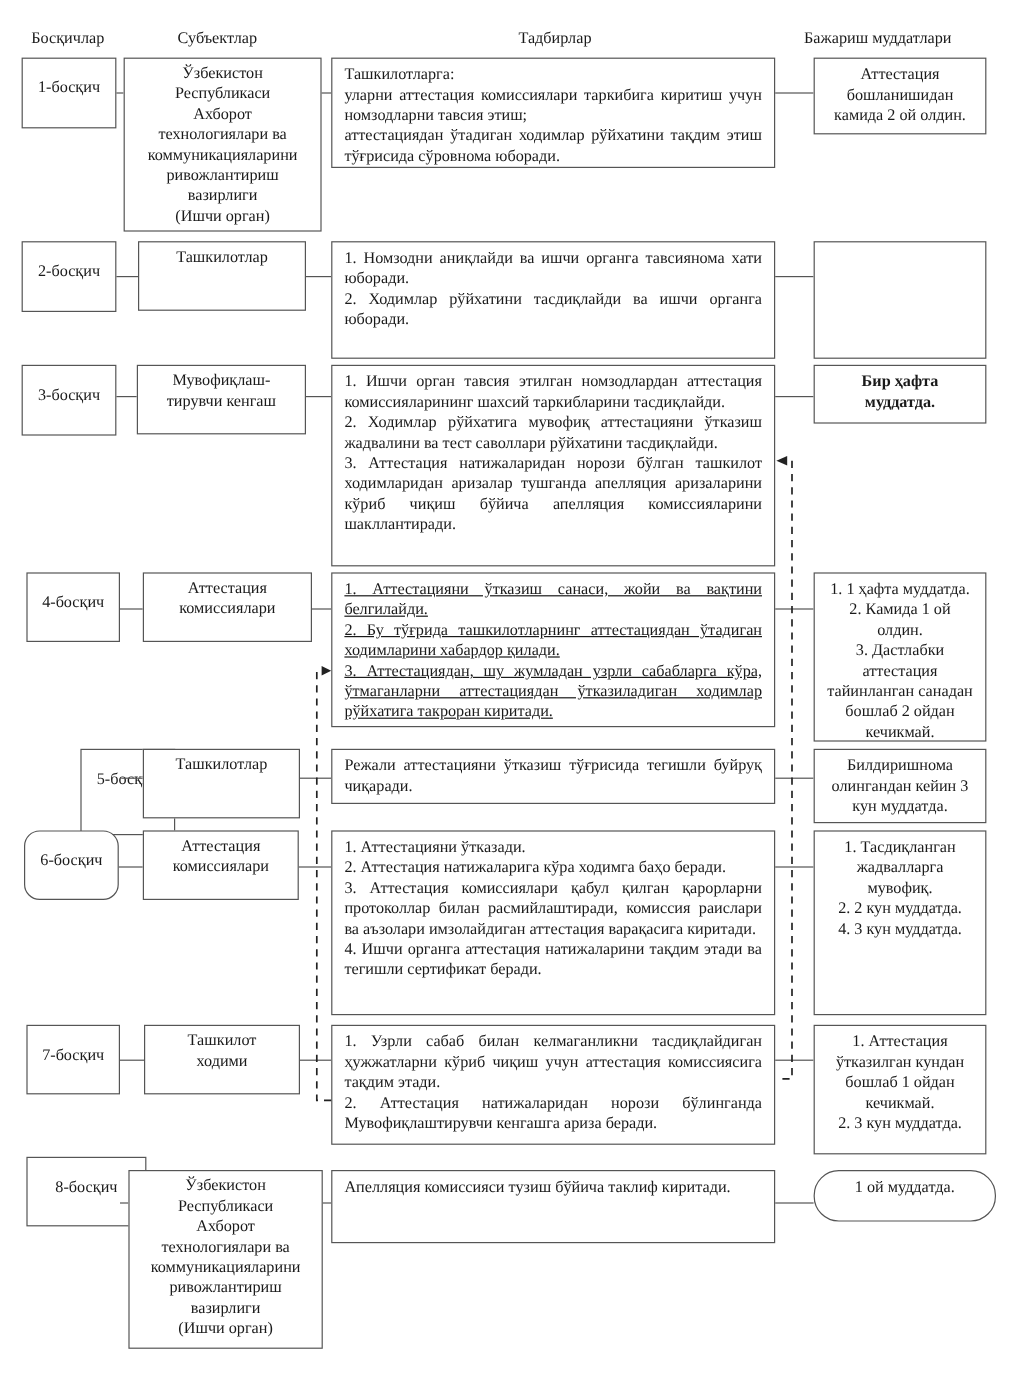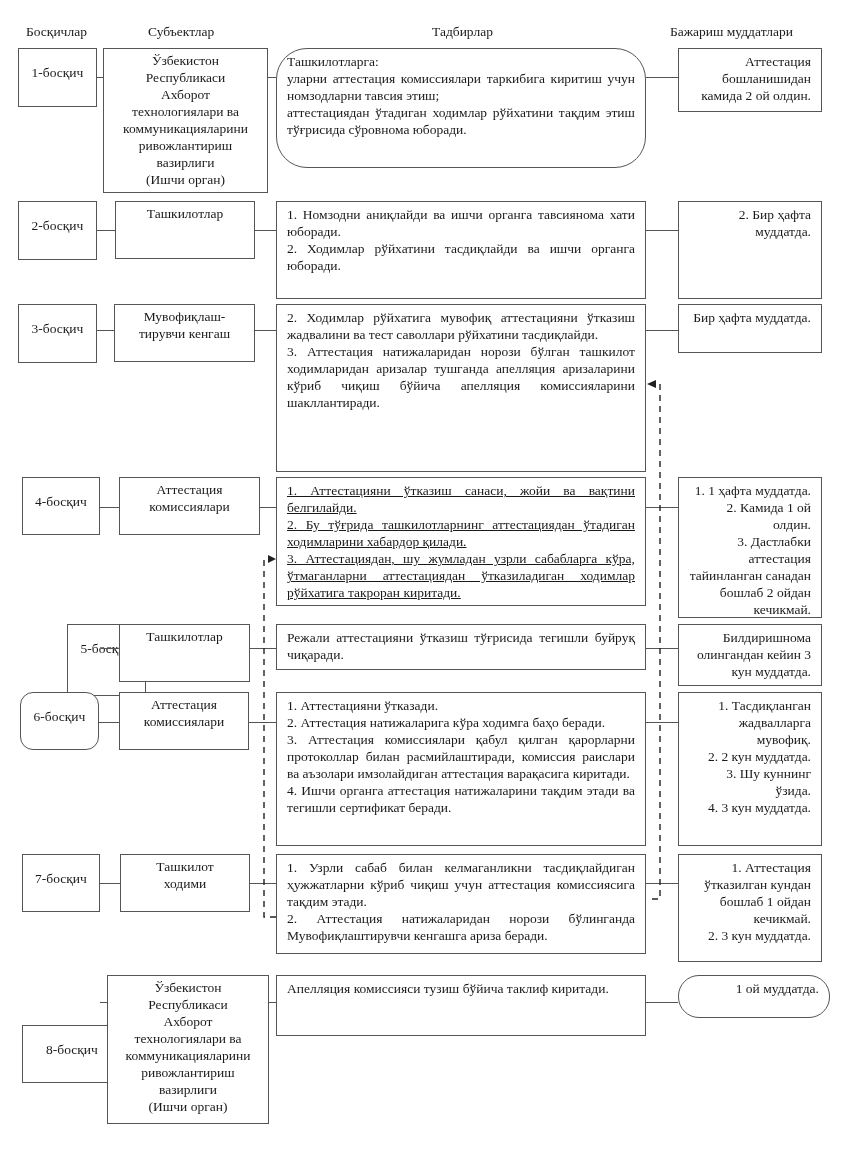--- a/index.html
+++ b/index.html
@@ -5,21 +5,21 @@
   html, body { margin: 0; padding: 0; background: #ffffff; }
   body { width: 844px; height: 1156px; position: relative; overflow: hidden;
          font-family: "Liberation Serif", "DejaVu Serif", serif; color: #1a1a1a; }
   .hdr { position: absolute; top: 24px; font-size: 13.5px; white-space: nowrap; }
   .box { position: absolute; border: 1px solid #555; background: #fff; box-sizing: border-box;
          font-size: 13.5px; line-height: 17px; }
   .stage { padding: 15px 4px; text-align: center; }
   .subject { padding: 3px 4px; text-align: center; }
   .action { padding: 4px 10px; text-align: justify; }
   .action .ln { display: block; }
-  .term { padding: 4px 10px; text-align: right; }
+  .term { padding: 4px 10px; text-align: center; }
   .term .ln { display: block; }
   .hline { position: absolute; height: 1px; background: #555; }
   svg.overlay { position: absolute; left: 0; top: 0; pointer-events: none; }
 </style>
 </head>
 <body>
 
 <div class="hdr" style="left:26px;">Босқичлар</div>
 <div class="hdr" style="left:148px;">Субъектлар</div>
 <div class="hdr" style="left:432px;">Тадбирлар</div>
@@ -31,21 +31,21 @@
   <span class="ln" style="display:block">Ўзбекистон</span>
   <span class="ln" style="display:block">Республикаси</span>
   <span class="ln" style="display:block">Ахборот</span>
   <span class="ln" style="display:block">технологиялари ва</span>
   <span class="ln" style="display:block">коммуникацияларини</span>
   <span class="ln" style="display:block">ривожлантириш</span>
   <span class="ln" style="display:block">вазирлиги</span>
   <span class="ln" style="display:block">(Ишчи орган)</span>
 </div>
 <div class="hline" style="left:268px;top:77px;width:8px;"></div>
-<div class="box action" style="left:276px;top:48px;width:370px;height:120px;border-radius:31px;">
+<div class="box action" style="left:276px;top:48px;width:370px;height:92px;">
   <span class="ln">Ташкилотларга:</span>
   <span class="ln"> уларни аттестация комиссиялари таркибига киритиш учун номзодларни тавсия этиш;</span>
   <span class="ln"> аттестациядан ўтадиган ходимлар рўйхатини тақдим этиш тўғрисида сўровнома юборади.</span>
 </div>
 <div class="hline" style="left:646px;top:77px;width:32px;"></div>
 <div class="box term" style="left:678px;top:48px;width:144px;height:64px;">
   <span class="ln">Аттестация бошланишидан камида 2 ой олдин.</span>
 </div>
 
 <div class="box stage" style="left:18px;top:201px;width:79px;height:59px;"><span>2-босқич</span></div>
@@ -53,36 +53,36 @@
 <div class="box subject" style="left:115px;top:201px;width:140px;height:58px;">
   <span class="ln" style="display:block">Ташкилотлар</span>
 </div>
 <div class="hline" style="left:255px;top:230px;width:21px;"></div>
 <div class="box action" style="left:276px;top:201px;width:370px;height:98px;">
   <span class="ln">1. Номзодни аниқлайди ва ишчи органга тавсиянома хати юборади.</span>
   <span class="ln">2. Ходимлар рўйхатини тасдиқлайди ва ишчи органга юборади.</span>
 </div>
 <div class="hline" style="left:646px;top:230px;width:32px;"></div>
 <div class="box term" style="left:678px;top:201px;width:144px;height:98px;">
-  <span class="ln">2. Бир ҳафта муддатда.</span>
 </div>
 
 <div class="box stage" style="left:18px;top:304px;width:79px;height:59px;"><span>3-босқич</span></div>
 <div class="hline" style="left:97px;top:330px;width:17px;"></div>
 <div class="box subject" style="left:114px;top:304px;width:141px;height:58px;">
   <span class="ln" style="display:block">Мувофиқлаш-</span>
   <span class="ln" style="display:block">тирувчи кенгаш</span>
 </div>
 <div class="hline" style="left:255px;top:330px;width:21px;"></div>
 <div class="box action" style="left:276px;top:304px;width:370px;height:168px;">
+  <span class="ln">1. Ишчи орган тавсия этилган номзодлардан аттестация комиссияларининг шахсий таркибларини тасдиқлайди.</span>
   <span class="ln">2. Ходимлар рўйхатига мувофиқ аттестацияни ўтказиш жадвалини ва тест саволлари рўйхатини тасдиқлайди.</span>
   <span class="ln">3. Аттестация натижаларидан норози бўлган ташкилот ходимларидан аризалар тушганда апелляция аризаларини кўриб чиқиш бўйича апелляция комиссияларини шакллантиради.</span>
 </div>
 <div class="hline" style="left:646px;top:330px;width:32px;"></div>
-<div class="box term" style="left:678px;top:304px;width:144px;height:49px;">
+<div class="box term" style="left:678px;top:304px;width:144px;height:49px;font-weight:bold;">
   <span class="ln">Бир ҳафта муддатда.</span>
 </div>
 
 <div class="box stage" style="left:22px;top:477px;width:78px;height:58px;"><span>4-босқич</span></div>
 <div class="hline" style="left:100px;top:507px;width:19px;"></div>
 <div class="box subject" style="left:119px;top:477px;width:141px;height:58px;">
   <span class="ln" style="display:block">Аттестация</span>
   <span class="ln" style="display:block">комиссиялари</span>
 </div>
 <div class="hline" style="left:260px;top:507px;width:16px;"></div>
@@ -122,42 +122,41 @@
 <div class="box action" style="left:276px;top:692px;width:370px;height:154px;">
   <span class="ln">1. Аттестацияни ўтказади.</span>
   <span class="ln">2. Аттестация натижаларига кўра ходимга баҳо беради.</span>
   <span class="ln">3. Аттестация комиссиялари қабул қилган қарорларни протоколлар билан расмийлаштиради, комиссия раислари ва аъзолари имзолайдиган аттестация варақасига киритади.</span>
   <span class="ln">4. Ишчи органга аттестация натижаларини тақдим этади ва тегишли сертификат беради.</span>
 </div>
 <div class="hline" style="left:646px;top:722px;width:32px;"></div>
 <div class="box term" style="left:678px;top:692px;width:144px;height:154px;">
   <span class="ln">1. Тасдиқланган жадвалларга мувофиқ.</span>
   <span class="ln">2. 2 кун муддатда.</span>
-  <span class="ln">3. Шу куннинг ўзида.</span>
   <span class="ln">4. 3 кун муддатда.</span>
 </div>
 
 <div class="box stage" style="left:22px;top:854px;width:78px;height:58px;"><span>7-босқич</span></div>
 <div class="hline" style="left:100px;top:883px;width:20px;"></div>
 <div class="box subject" style="left:120px;top:854px;width:130px;height:58px;">
   <span class="ln" style="display:block">Ташкилот</span>
   <span class="ln" style="display:block">ходими</span>
 </div>
 <div class="hline" style="left:250px;top:883px;width:26px;"></div>
 <div class="box action" style="left:276px;top:854px;width:370px;height:100px;">
   <span class="ln">1. Узрли сабаб билан келмаганликни тасдиқлайдиган ҳужжатларни кўриб чиқиш учун аттестация комиссиясига тақдим этади.</span>
   <span class="ln">2. Аттестация натижаларидан норози бўлинганда Мувофиқлаштирувчи кенгашга ариза беради.</span>
 </div>
 <div class="hline" style="left:646px;top:883px;width:32px;"></div>
 <div class="box term" style="left:678px;top:854px;width:144px;height:108px;">
   <span class="ln">1. Аттестация ўтказилган кундан бошлаб 1 ойдан кечикмай.</span>
   <span class="ln">2. 3 кун муддатда.</span>
 </div>
 
-<div class="box stage" style="left:22px;top:1025px;width:100px;height:58px;"><span>8-босқич</span></div>
+<div class="box stage" style="left:22px;top:964px;width:100px;height:58px;"><span>8-босқич</span></div>
 <div class="hline" style="left:100px;top:1002px;width:7px;"></div>
 <div class="box subject" style="left:107px;top:975px;width:162px;height:149px;">
   <span class="ln" style="display:block">Ўзбекистон</span>
   <span class="ln" style="display:block">Республикаси</span>
   <span class="ln" style="display:block">Ахборот</span>
   <span class="ln" style="display:block">технологиялари ва</span>
   <span class="ln" style="display:block">коммуникацияларини</span>
   <span class="ln" style="display:block">ривожлантириш</span>
   <span class="ln" style="display:block">вазирлиги</span>
   <span class="ln" style="display:block">(Ишчи орган)</span>

